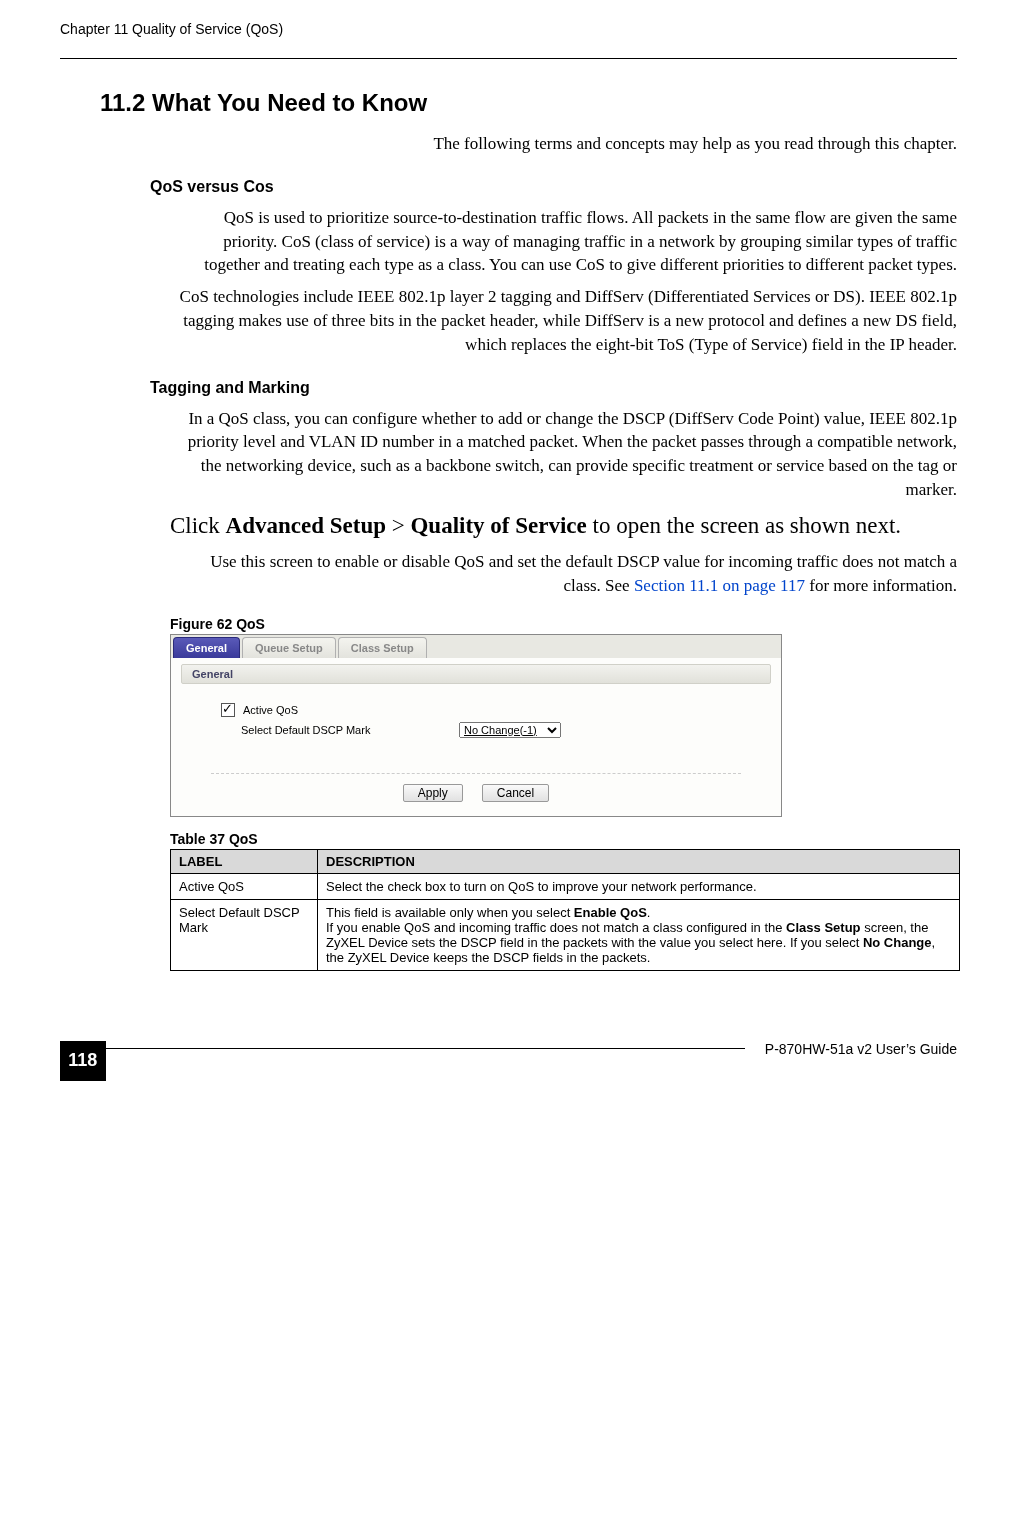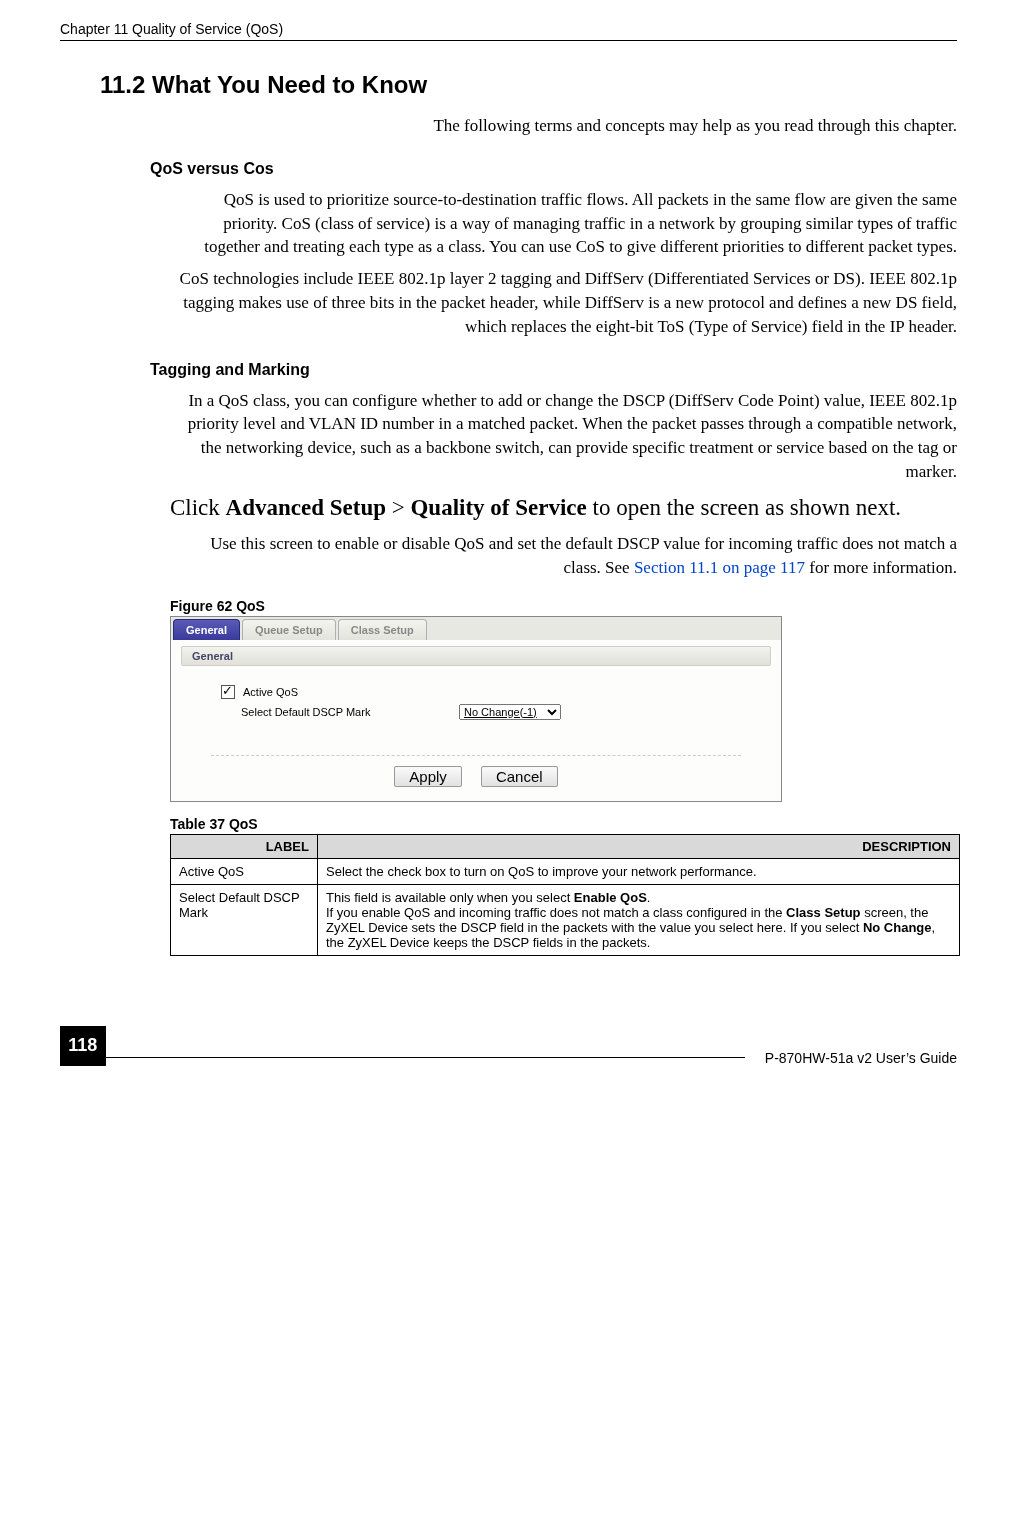--- a/index.html
+++ b/index.html
@@ -10,21 +10,21 @@
     color: #000;
     background: #fff;
     width: 1017px;
   }
   .page {
     padding: 20px 60px 30px 60px;
     box-sizing: border-box;
   }
   .header-line {
     border-bottom: 1px solid #000;
-    padding-bottom: 2px;
+    padding-bottom: 20px;
     margin-bottom: 30px;
   }
   .header-text {
     font-family: Arial, Helvetica, sans-serif;
     font-size: 14px;
   }
   h2.section-title {
     font-family: Arial, Helvetica, sans-serif;
     font-weight: bold;
     font-size: 24px;
@@ -115,21 +115,21 @@
     width: 102px;
     text-decoration: underline;
   }
   .btn-row {
     text-align: center;
     border-top: 1px dashed #ccc;
     padding-top: 10px;
     margin: 12px 30px 0 30px;
   }
   .ui-btn {
-    font-size: 15px;
+    font-size: 12px;
     padding: 1px 14px;
     margin: 0 8px;
     background: linear-gradient(#fafafa,#e1e1e1);
     border: 1px solid #999;
     border-radius: 2px;
   }
   .table-caption {
     font-family: Arial, Helvetica, sans-serif;
     font-size: 14px;
     margin: 14px 0 0 110px;
@@ -137,36 +137,36 @@
   table.desc-table {
     margin: 2px 0 0 110px;
     border-collapse: collapse;
     width: 790px;
     font-family: Arial, Helvetica, sans-serif;
     font-size: 13px;
   }
   table.desc-table th {
     background: #d9d9d9;
     color: #000;
-    text-align: right;
+    text-align: left;
     font-weight: bold;
     border: 1px solid #000;
     padding: 4px 8px;
   }
   table.desc-table td {
     border: 1px solid #000;
     padding: 5px 8px;
     vertical-align: top;
   }
   table.desc-table td.label-col {
     width: 130px;
   }
   .footer {
     display: flex;
-    align-items: flex-end;
+    align-items: flex-start;
     margin-top: 70px;
   }
   .page-num-box {
     width: 48px;
     height: 40px;
     background: #000;
     color: #fff;
     font-family: Arial, Helvetica, sans-serif;
     font-weight: bold;
     font-size: 18px;

